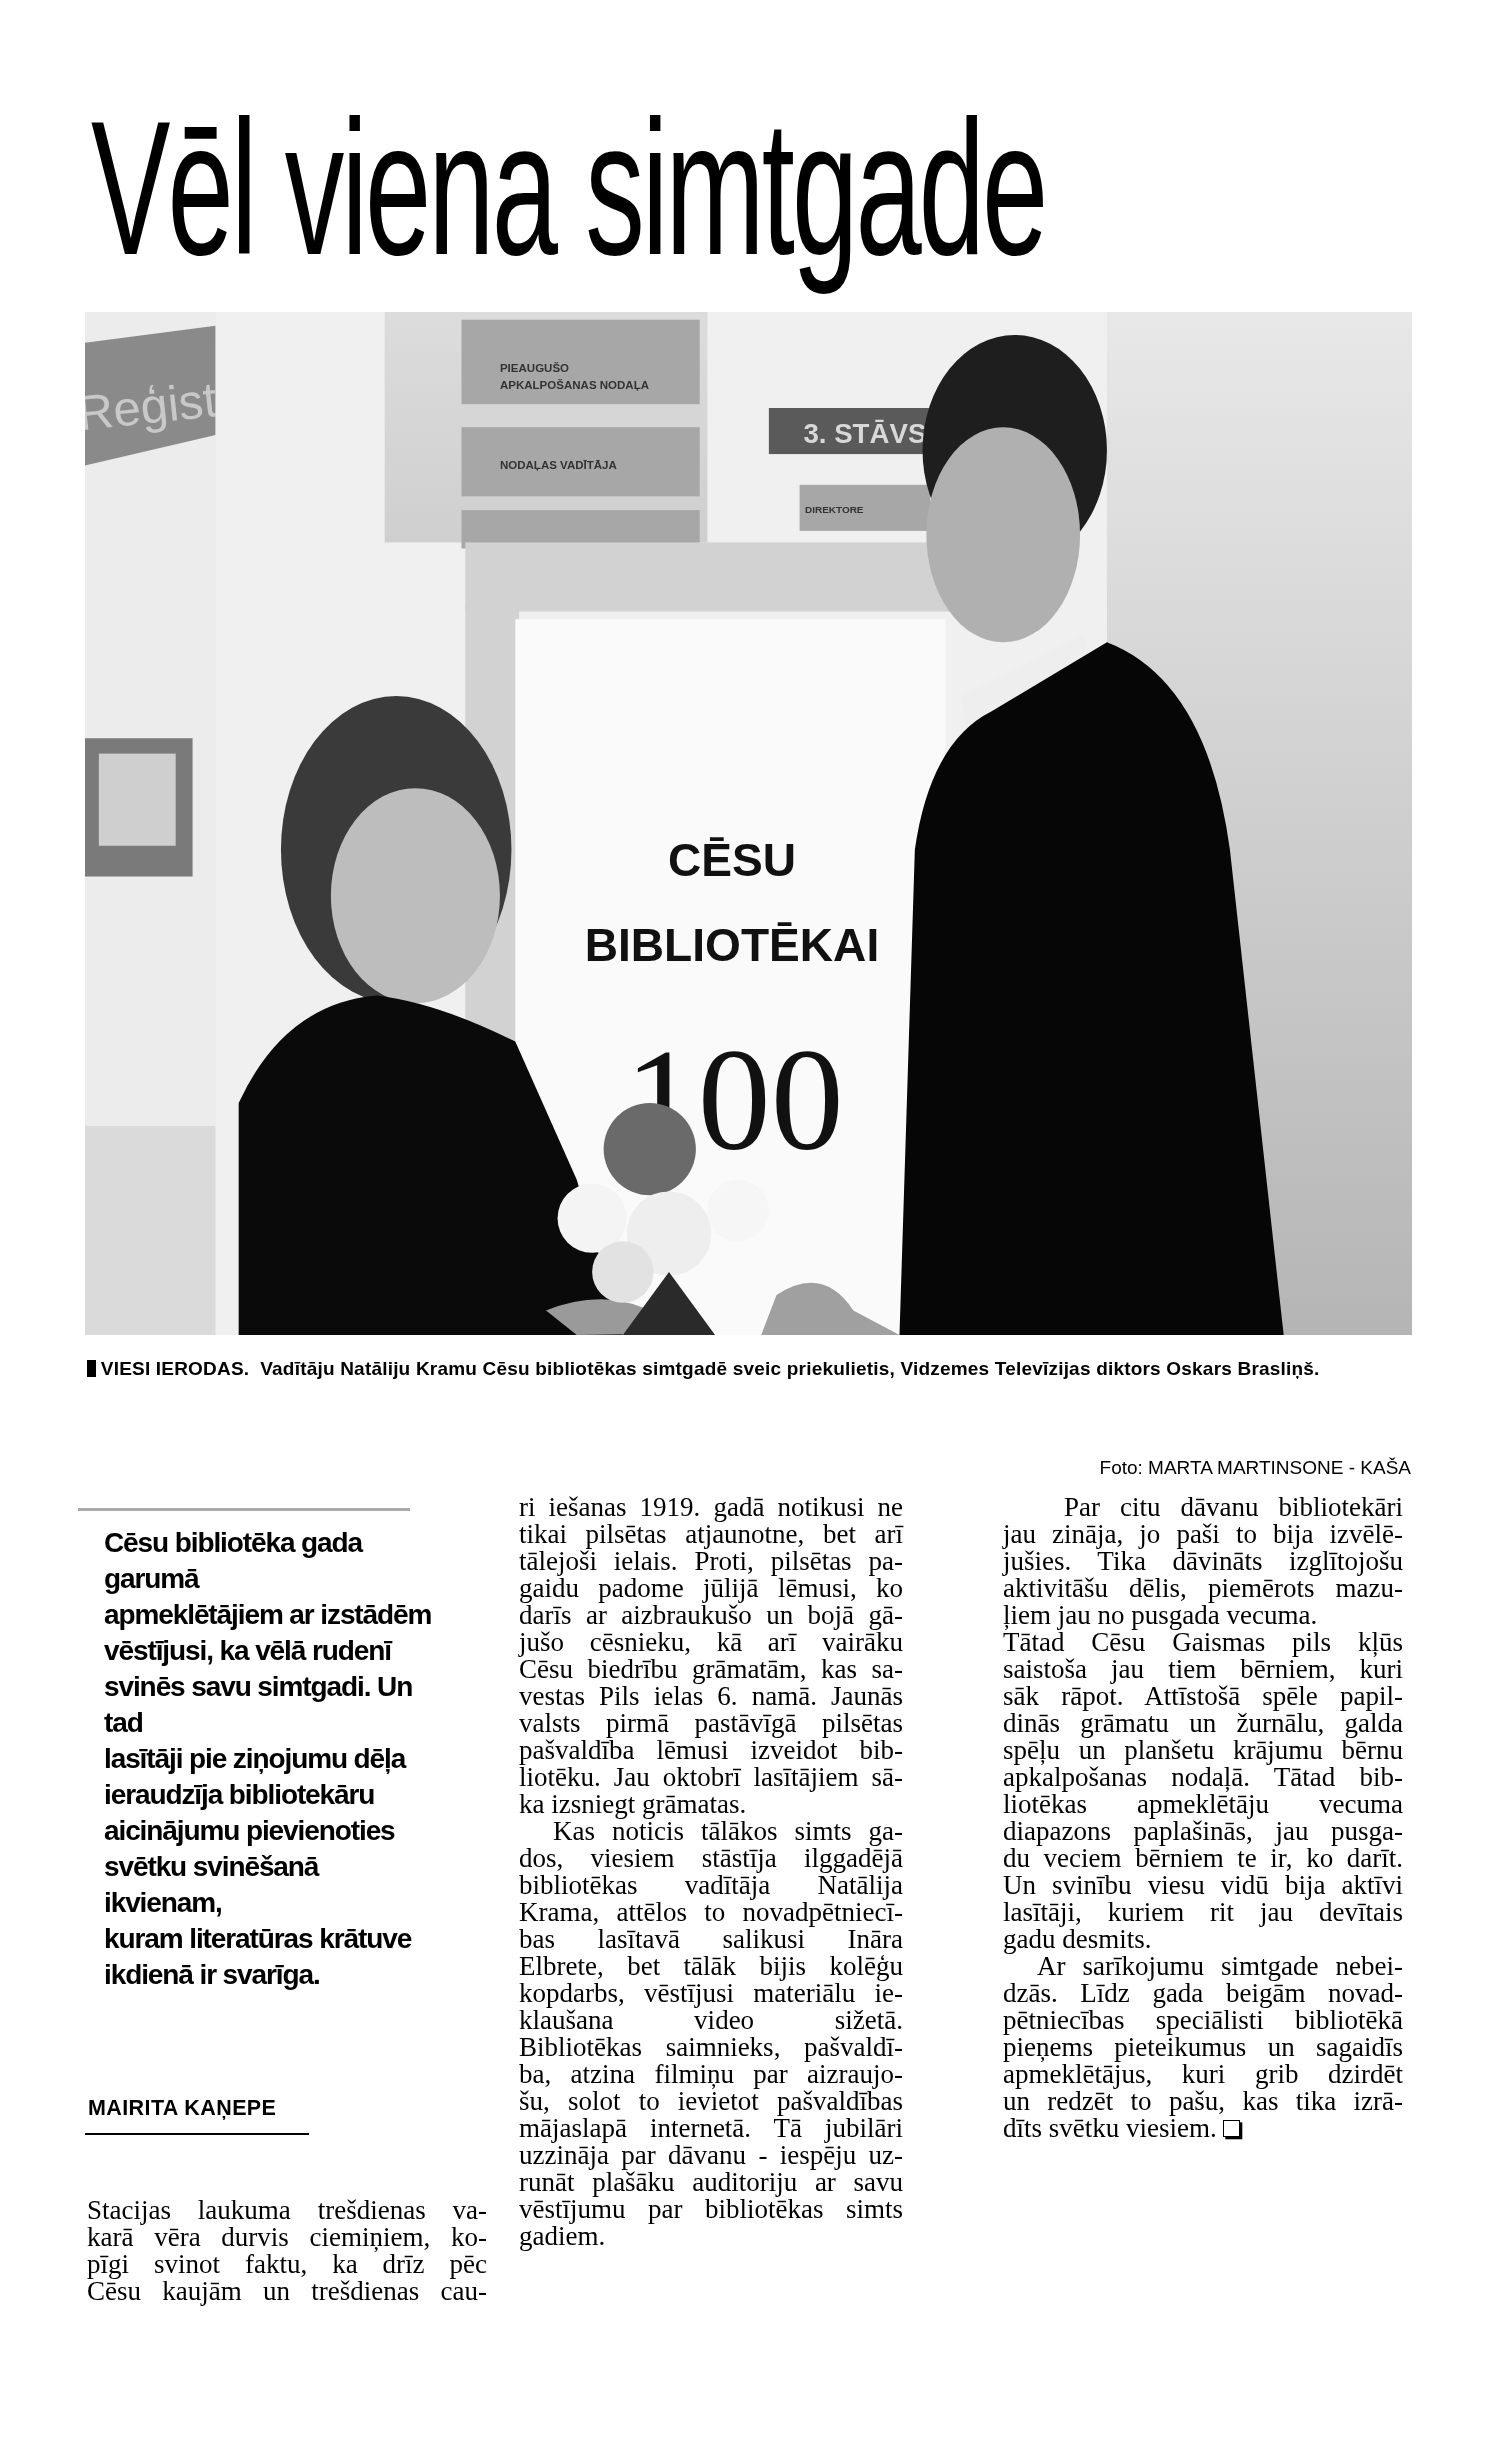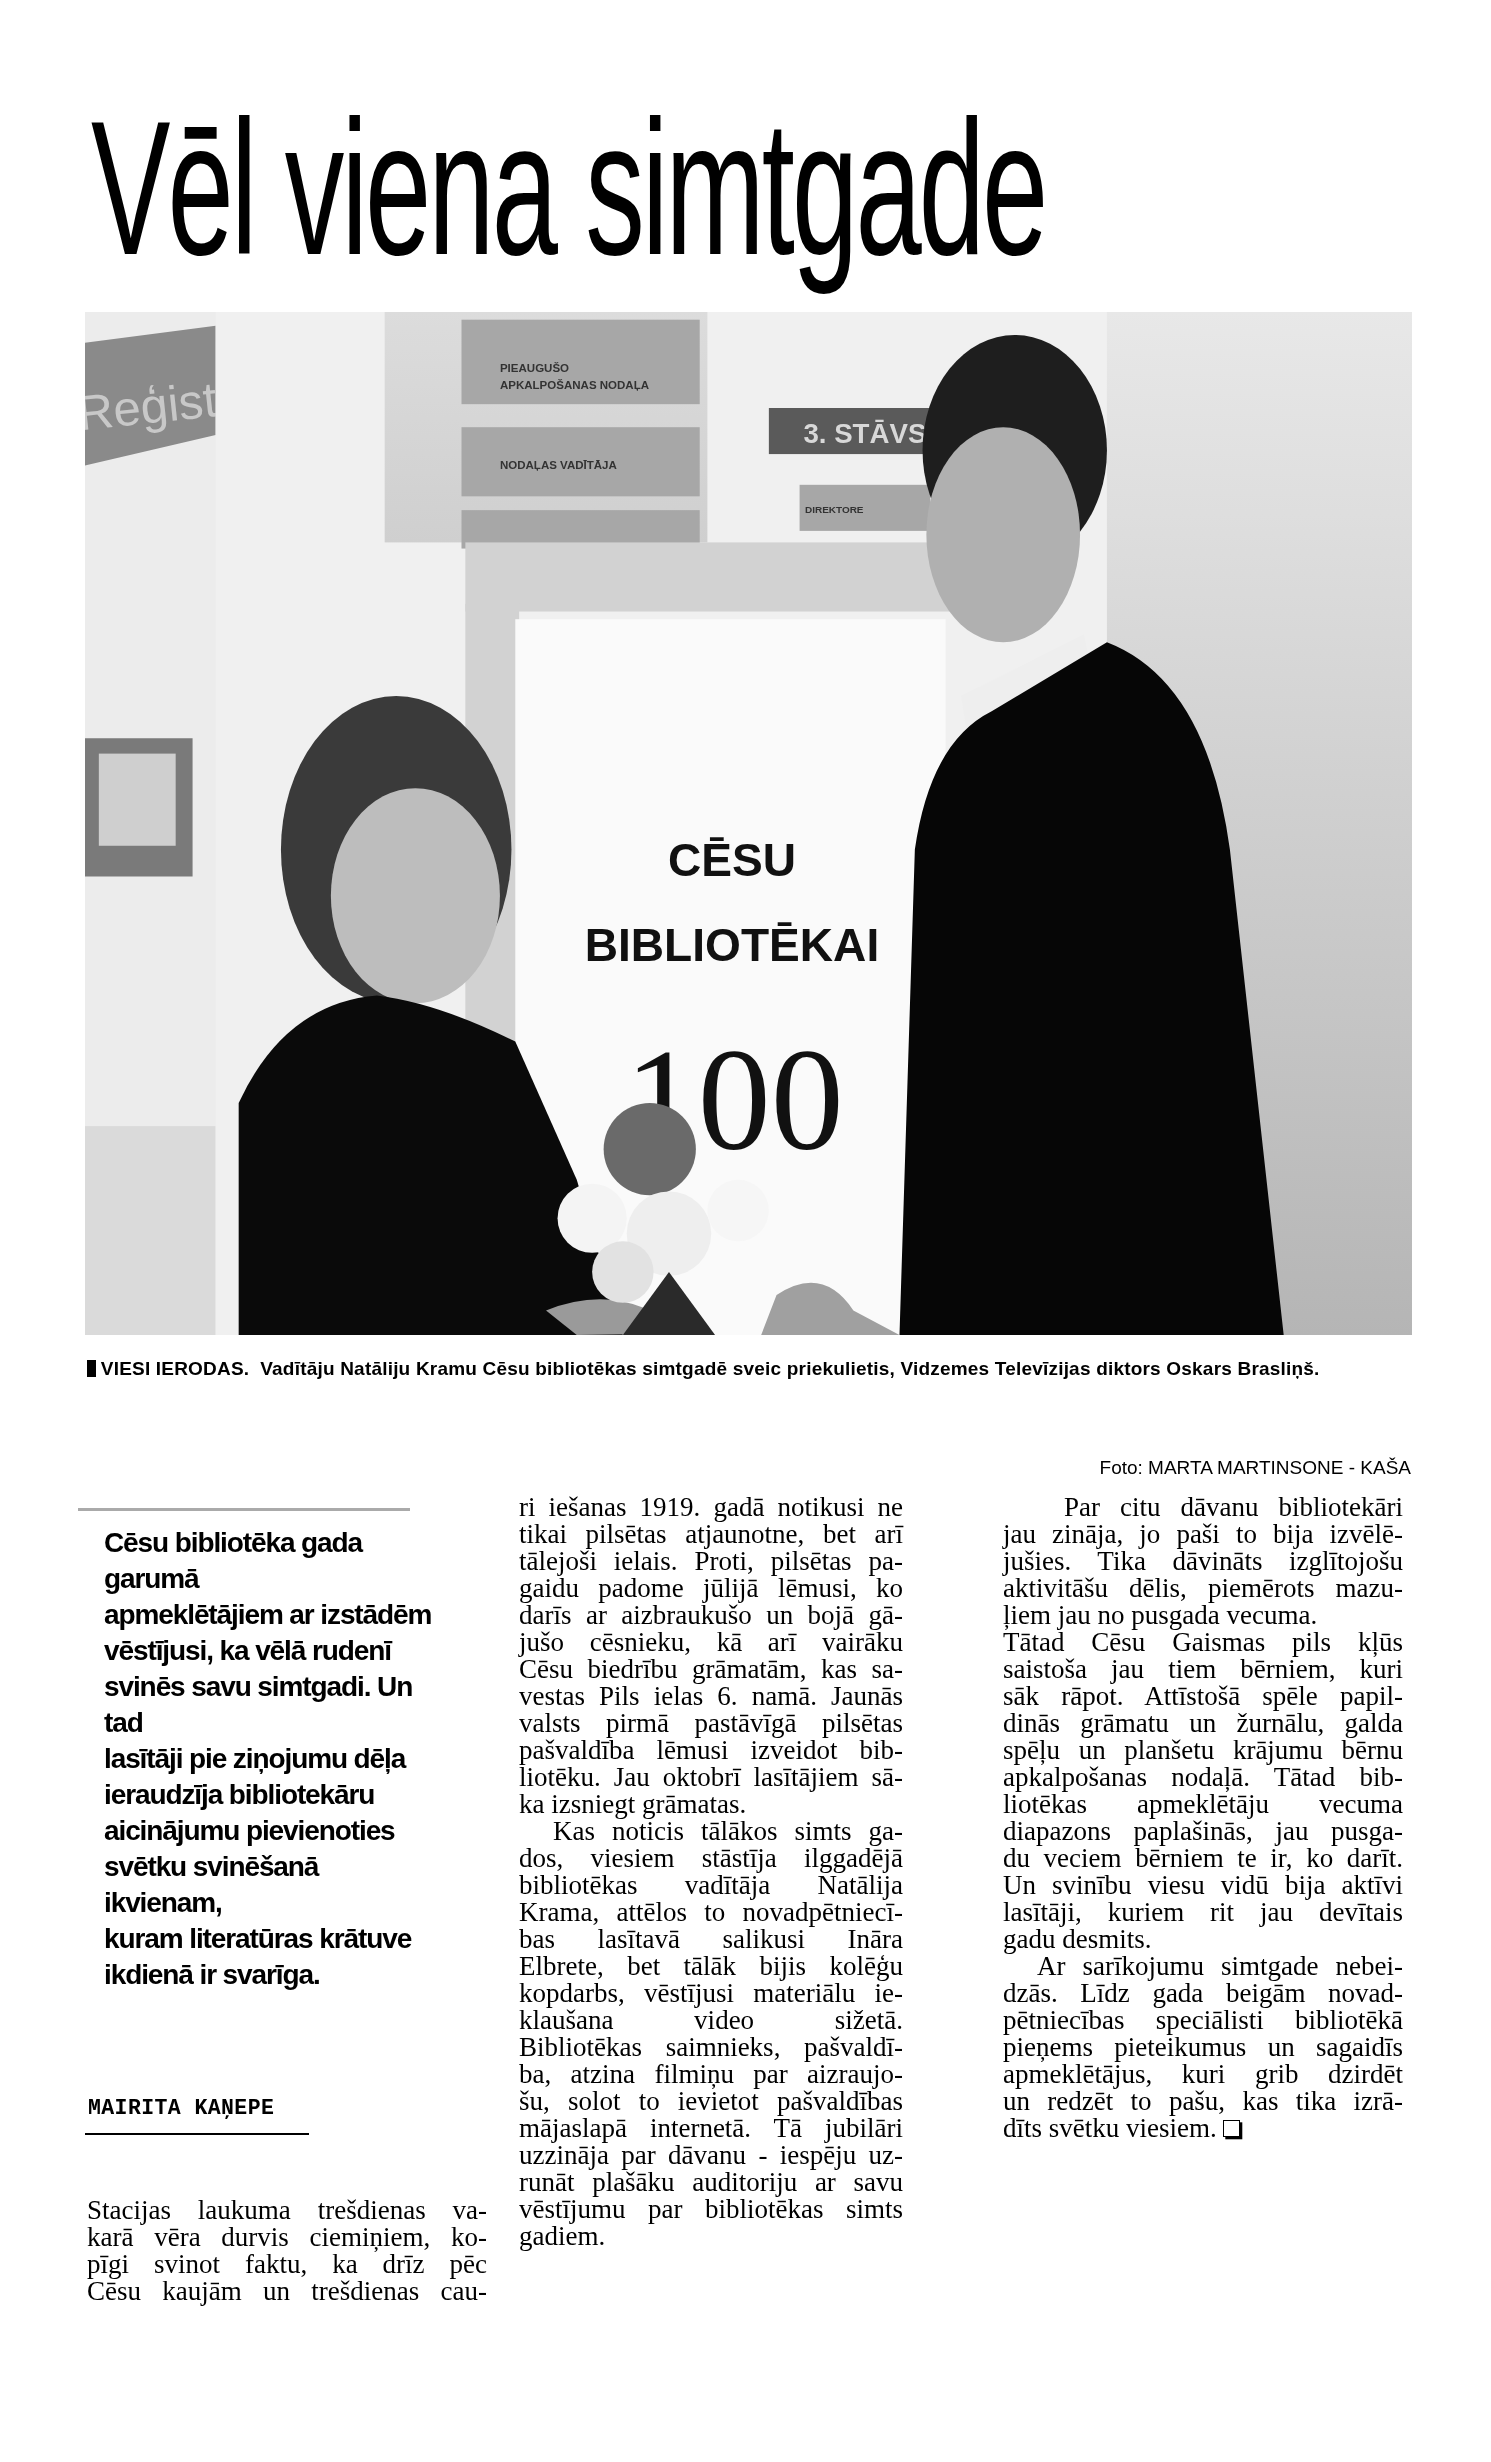--- a/index.html
+++ b/index.html
@@ -40,21 +40,21 @@
 
   .lead {
     position:absolute; left:104px; top:1525px; width:330px;
     font-family:"Liberation Sans",sans-serif; font-weight:700;
     font-size:28px; line-height:36px; letter-spacing:-1.1px;
     white-space:pre-line;
   }
 
   .byline {
     position:absolute; left:88px; top:2096px;
-    font-family:Liberation Mono, monospace; font-weight:700; font-size:21.5px; letter-spacing:0.4px;
+    font-family:Liberation Sans, sans-serif; font-weight:700; font-size:21.5px; letter-spacing:0.4px;
   }
   .byline-rule { position:absolute; left:85px; top:2133px; width:224px; height:1.5px; background:#000; }
 
   .col {
     position:absolute;
     font-family:"Liberation Serif",serif; font-size:27px; line-height:27px;
     text-align:justify; hyphens:manual;
   }
   .col1 { left:87px; top:2197px; width:400px; }
   .col1 .dropcap {

